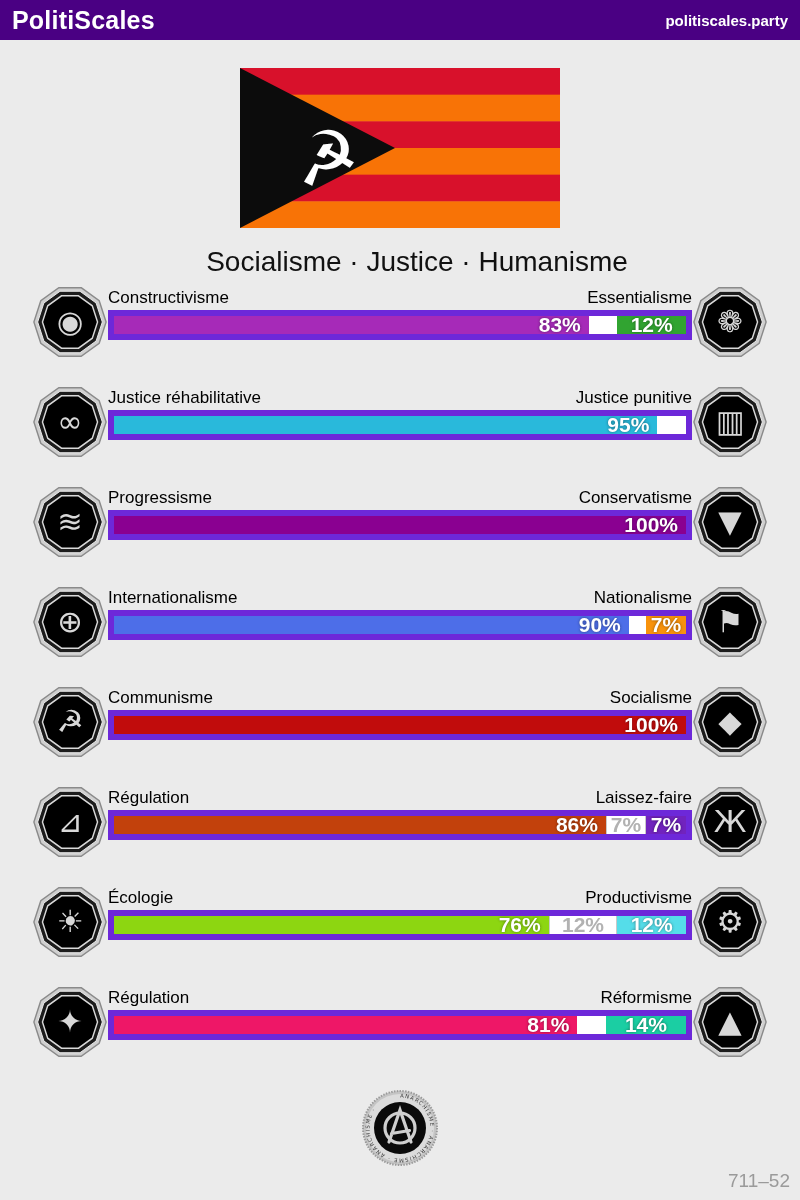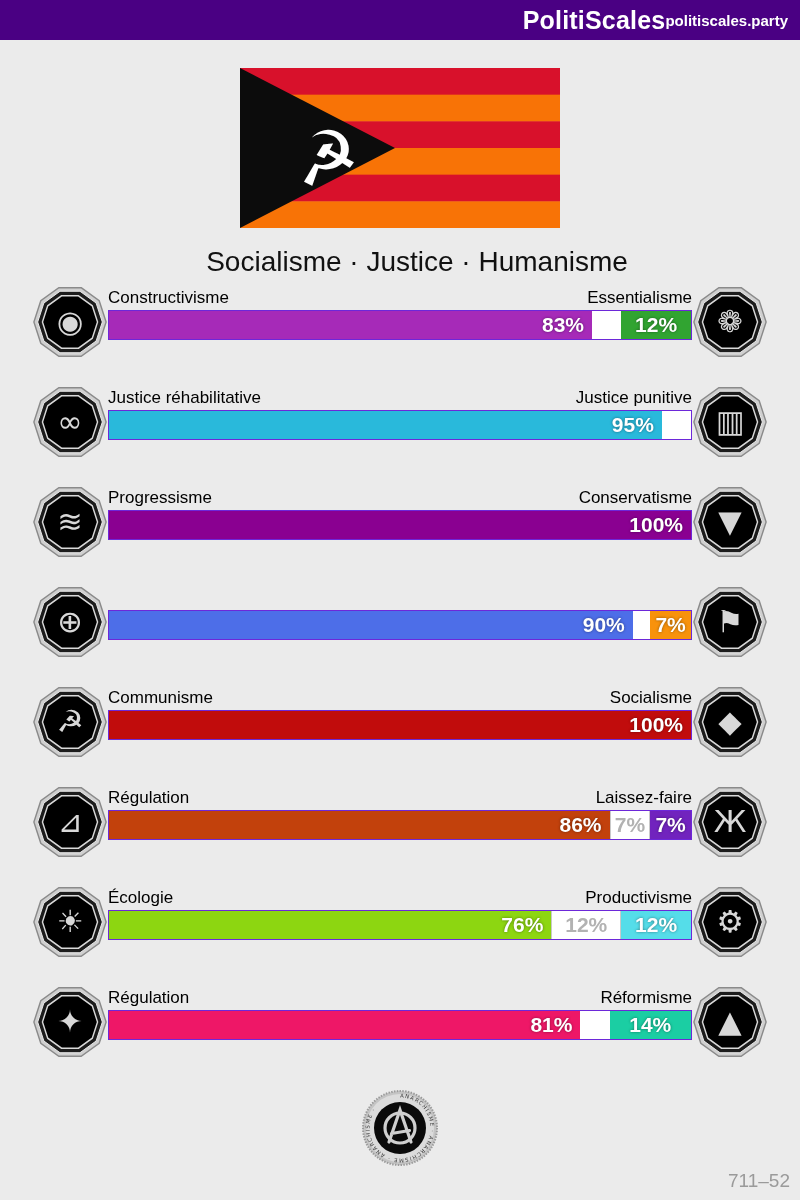--- a/index.html
+++ b/index.html
@@ -4,21 +4,21 @@
 <style>
   * { margin:0; padding:0; box-sizing:border-box; }
   html,body { width:800px; height:1200px; }
   body {
     font-family:"Liberation Sans","DejaVu Sans",sans-serif;
     background:#ebebeb; position:relative; overflow:hidden;
   }
   
   .header {
     height:40px; background:#4a0083; color:#fff;
-    display:flex; align-items:center; justify-content:flex-end;
+    display:flex; align-items:center; justify-content:space-between;
     padding:0 12px;
   }
   .header .brand { font-size:25px; font-weight:bold; letter-spacing:0.2px; }
   .header .site  { font-size:15px; font-weight:bold; }
   
   .flag-wrap { display:flex; justify-content:center; margin-top:28px; }
   .flag-wrap svg { display:block; }
   
   .subtitle {
     text-align:center; font-size:28px; color:#111;
@@ -27,21 +27,21 @@
   
   .axes { position:absolute; left:0; top:282px; width:800px; }
   .axis-row { position:relative; height:100px; }
   .axis-row .labels {
     position:absolute; left:108px; right:108px; top:6px;
     display:flex; justify-content:space-between;
     font-size:17px; color:#000;
   }
   .bar {
     position:absolute; left:108px; right:108px; top:28px; height:30px;
-    background:#fff; border:1px solid #6d28d9;
+    background:#fff; border:6px solid #6d28d9;
     display:flex; overflow:hidden;
   }
   .seg {
     height:100%; display:flex; align-items:center;
     font-weight:bold; font-size:21px; color:#fff;
     text-shadow:0 0 3px rgba(0,0,0,.45);
     white-space:nowrap;
   }
   .seg.left  { justify-content:flex-end; padding-right:8px; }
   .seg.right { justify-content:center; }
@@ -157,20 +157,24 @@
   </svg></div>
     </div>
     <div class="axis-row">
       <div class="badge left-badge"><svg viewBox="0 0 80 80" width="76" height="76">
     <defs></defs>
     <polygon points="51.74,3.86 70.74,17.66 78.00,40.00 70.74,62.34 51.74,76.14 28.26,76.14 9.26,62.34 2.00,40.00 9.26,17.66 28.26,3.86" fill="#cfcfcf" stroke="#8a8a8a" stroke-width="1.5"></polygon>
     <polygon points="50.51,7.66 67.51,20.02 74.00,40.00 67.51,59.98 50.51,72.34 29.49,72.34 12.49,59.98 6.00,40.00 12.49,20.02 29.49,7.66" fill="#1c1c1c" stroke="#efefef" stroke-width="1"></polygon>
     <polygon points="48.96,12.42 63.46,22.95 69.00,40.00 63.46,57.05 48.96,67.58 31.04,67.58 16.54,57.05 11.00,40.00 16.54,22.95 31.04,12.42" fill="#000" stroke="#d9d9d9" stroke-width="1.5"></polygon>
     <text x="40" y="51" text-anchor="middle" font-size="32" fill="#d8d8d8" font-family="DejaVu Sans, sans-serif">⊕</text>
   </svg></div>
+      <div class="labels">
+        <span>Internationalisme</span>
+        <span>Nationalisme</span>
+      </div>
       <div class="bar">
         <div class="seg left" style="width:90%;background:#4d6ee8">90%</div>
         <div class="seg neutral" style="width:3%"></div>
         <div class="seg right" style="width:7%;background:#f8920c">7%</div>
       </div>
       <div class="badge right-badge"><svg viewBox="0 0 80 80" width="76" height="76">
     <defs></defs>
     <polygon points="51.74,3.86 70.74,17.66 78.00,40.00 70.74,62.34 51.74,76.14 28.26,76.14 9.26,62.34 2.00,40.00 9.26,17.66 28.26,3.86" fill="#cfcfcf" stroke="#8a8a8a" stroke-width="1.5"></polygon>
     <polygon points="50.51,7.66 67.51,20.02 74.00,40.00 67.51,59.98 50.51,72.34 29.49,72.34 12.49,59.98 6.00,40.00 12.49,20.02 29.49,7.66" fill="#1c1c1c" stroke="#efefef" stroke-width="1"></polygon>
     <polygon points="48.96,12.42 63.46,22.95 69.00,40.00 63.46,57.05 48.96,67.58 31.04,67.58 16.54,57.05 11.00,40.00 16.54,22.95 31.04,12.42" fill="#000" stroke="#d9d9d9" stroke-width="1.5"></polygon>

